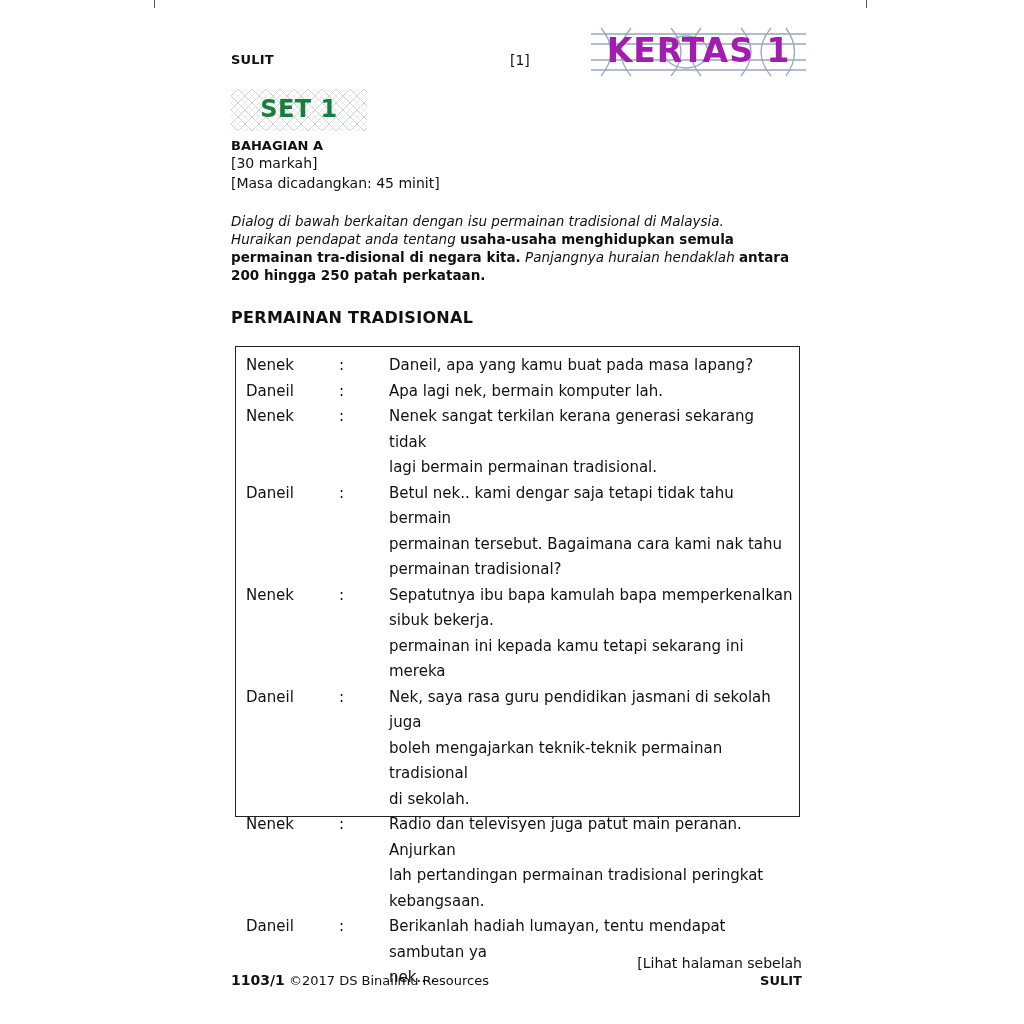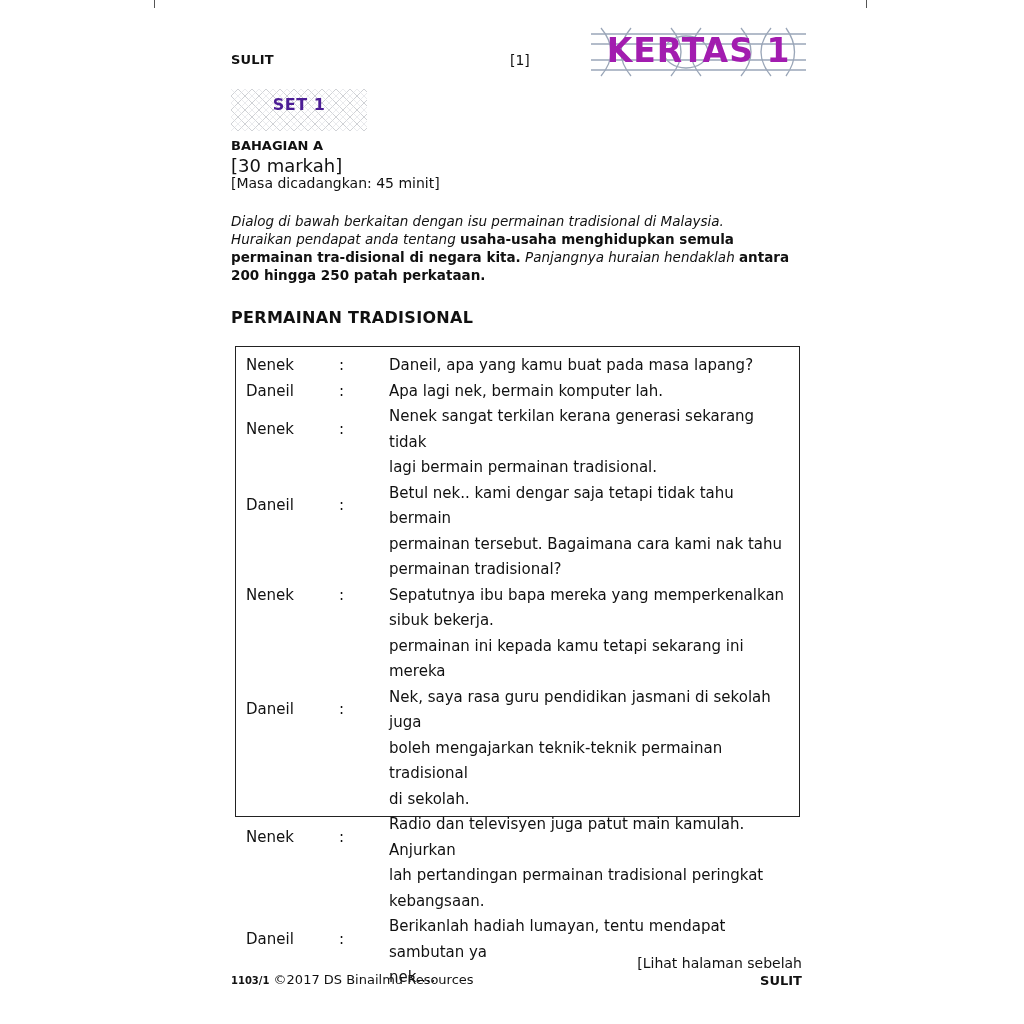--- a/index.html
+++ b/index.html
@@ -8,37 +8,37 @@
   .crop { position:absolute; top:0; width:1px; height:8px; background:#555; }
   .abs { position:absolute; }
   .hdr-sulit { left:231px; top:52px; font-size:13px; font-weight:bold; letter-spacing:0.2px; }
   .hdr-page { left:510px; top:52px; font-size:14px; }
   .kertas { left:591px; top:26px; width:215px; height:52px; }
   .kertas svg, .set svg { position:absolute; left:0; top:0; }
   .kertas .txt { position:absolute; left:0; right:0; top:5px; text-align:center;
                  font-size:33px; font-weight:bold; letter-spacing:1px; color:#a21caf; }
   .set { left:231px; top:89px; width:136px; height:42px; }
   .set .txt { position:absolute; left:0; right:0; top:6px; text-align:center;
-              font-size:16px; font-weight:bold; color:#4c1d95; letter-spacing:0.5px; }
+              font-size:24px; font-weight:bold; color:#15803d; letter-spacing:0.5px; }
   .center { position:absolute; left:231px; width:572px; text-align:left; }
   .bahagian { top:138px; font-size:13px; font-weight:bold; }
-  .markah { top:155px; font-size:18px; }
+  .markah { top:155px; font-size:14px; }
   .masa { top:175px; font-size:14px; }
   .instr { left:231px; top:212px; width:572px; font-size:13.5px; line-height:18px; }
   .instr i { font-style:italic; }
   .instr b { font-weight:bold; }
   .title { top:300px; font-size:16px; font-weight:bold; letter-spacing:0.3px;margin-top:8px; }
   .dialog-box { left:235px; top:346px; width:565px; height:471px; border:1.5px solid #222; box-sizing:border-box; }
   .dialog { position:absolute; left:10px; top:6px; right:6px; font-size:15px; line-height:25.5px; }
-  .row { display:flex;align-items:center; }
+  .row { display:flex; }
   .speaker { width:93px; flex:none; }
   .colon { width:50px; flex:none; }
   .line { flex:1; }
   .foot-left { left:231px; top:972px; font-size:13px; }
-  .foot-left b { font-size:10px; }
+  .foot-left b { font-size:14px; }
   .foot-right { right:222px; top:954px; text-align:right; font-size:14px; line-height:18px; }
   .foot-right .s { font-weight:bold; font-size:13px; }
 </style>
 </head>
 <body>
 
 <div class="crop" style="left:154px"></div>
 <div class="crop" style="left:866px"></div>
 
 <div class="abs hdr-sulit">SULIT</div>
@@ -120,21 +120,21 @@
         <span class="line">permainan tersebut. Bagaimana cara kami nak tahu</span>
       </div>
       <div class="row">
         <span class="speaker"></span>
         <span class="colon"></span>
         <span class="line">permainan tradisional?</span>
       </div>
       <div class="row">
         <span class="speaker">Nenek</span>
         <span class="colon">:</span>
-        <span class="line">Sepatutnya ibu bapa mereka yang memperkenalkan</span>
+        <span class="line">Sepatutnya ibu bapa kamulah bapa memperkenalkan</span>
       </div>
       <div class="row">
         <span class="speaker"></span>
         <span class="colon"></span>
         <span class="line">sibuk bekerja.</span>
       </div>
       <div class="row">
         <span class="speaker"></span>
         <span class="colon"></span>
         <span class="line">permainan ini kepada kamu tetapi sekarang ini mereka</span>
@@ -150,21 +150,21 @@
         <span class="line">boleh mengajarkan teknik-teknik permainan tradisional</span>
       </div>
       <div class="row">
         <span class="speaker"></span>
         <span class="colon"></span>
         <span class="line">di sekolah.</span>
       </div>
       <div class="row">
         <span class="speaker">Nenek</span>
         <span class="colon">:</span>
-        <span class="line">Radio dan televisyen juga patut main kamulah. Anjurkan</span>
+        <span class="line">Radio dan televisyen juga patut main peranan. Anjurkan</span>
       </div>
       <div class="row">
         <span class="speaker"></span>
         <span class="colon"></span>
         <span class="line">lah pertandingan permainan tradisional peringkat</span>
       </div>
       <div class="row">
         <span class="speaker"></span>
         <span class="colon"></span>
         <span class="line">kebangsaan.</span>

